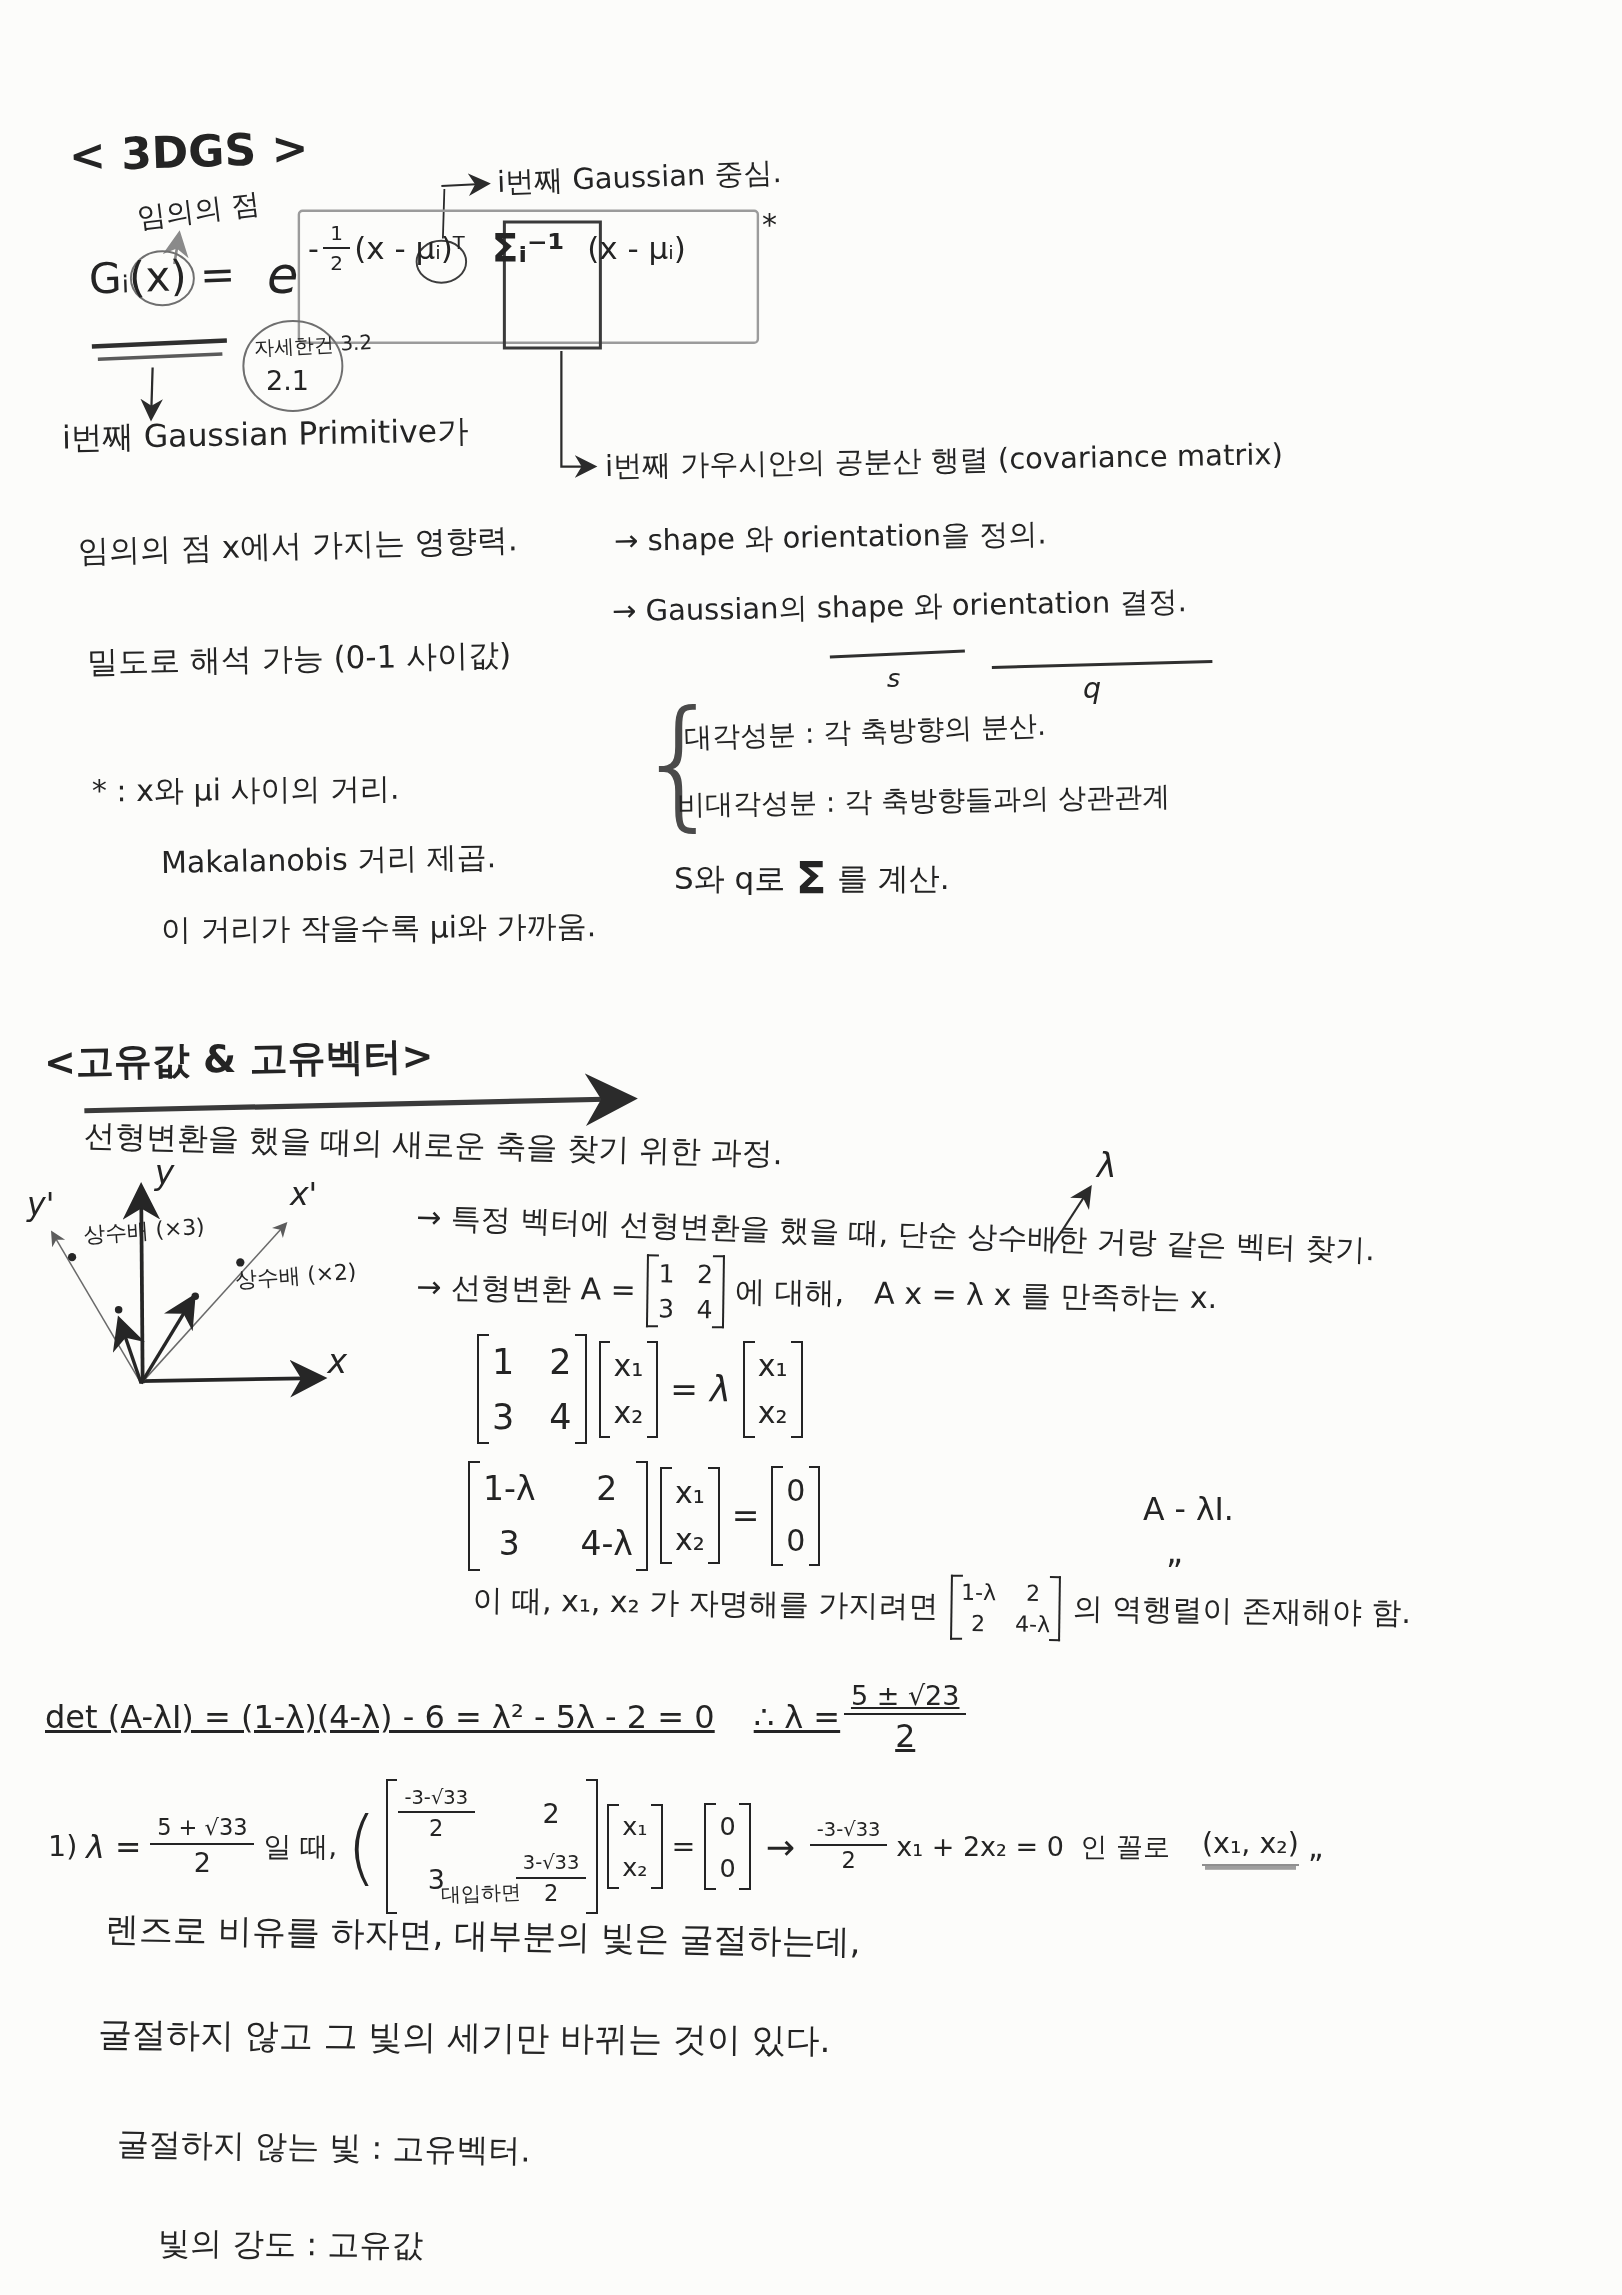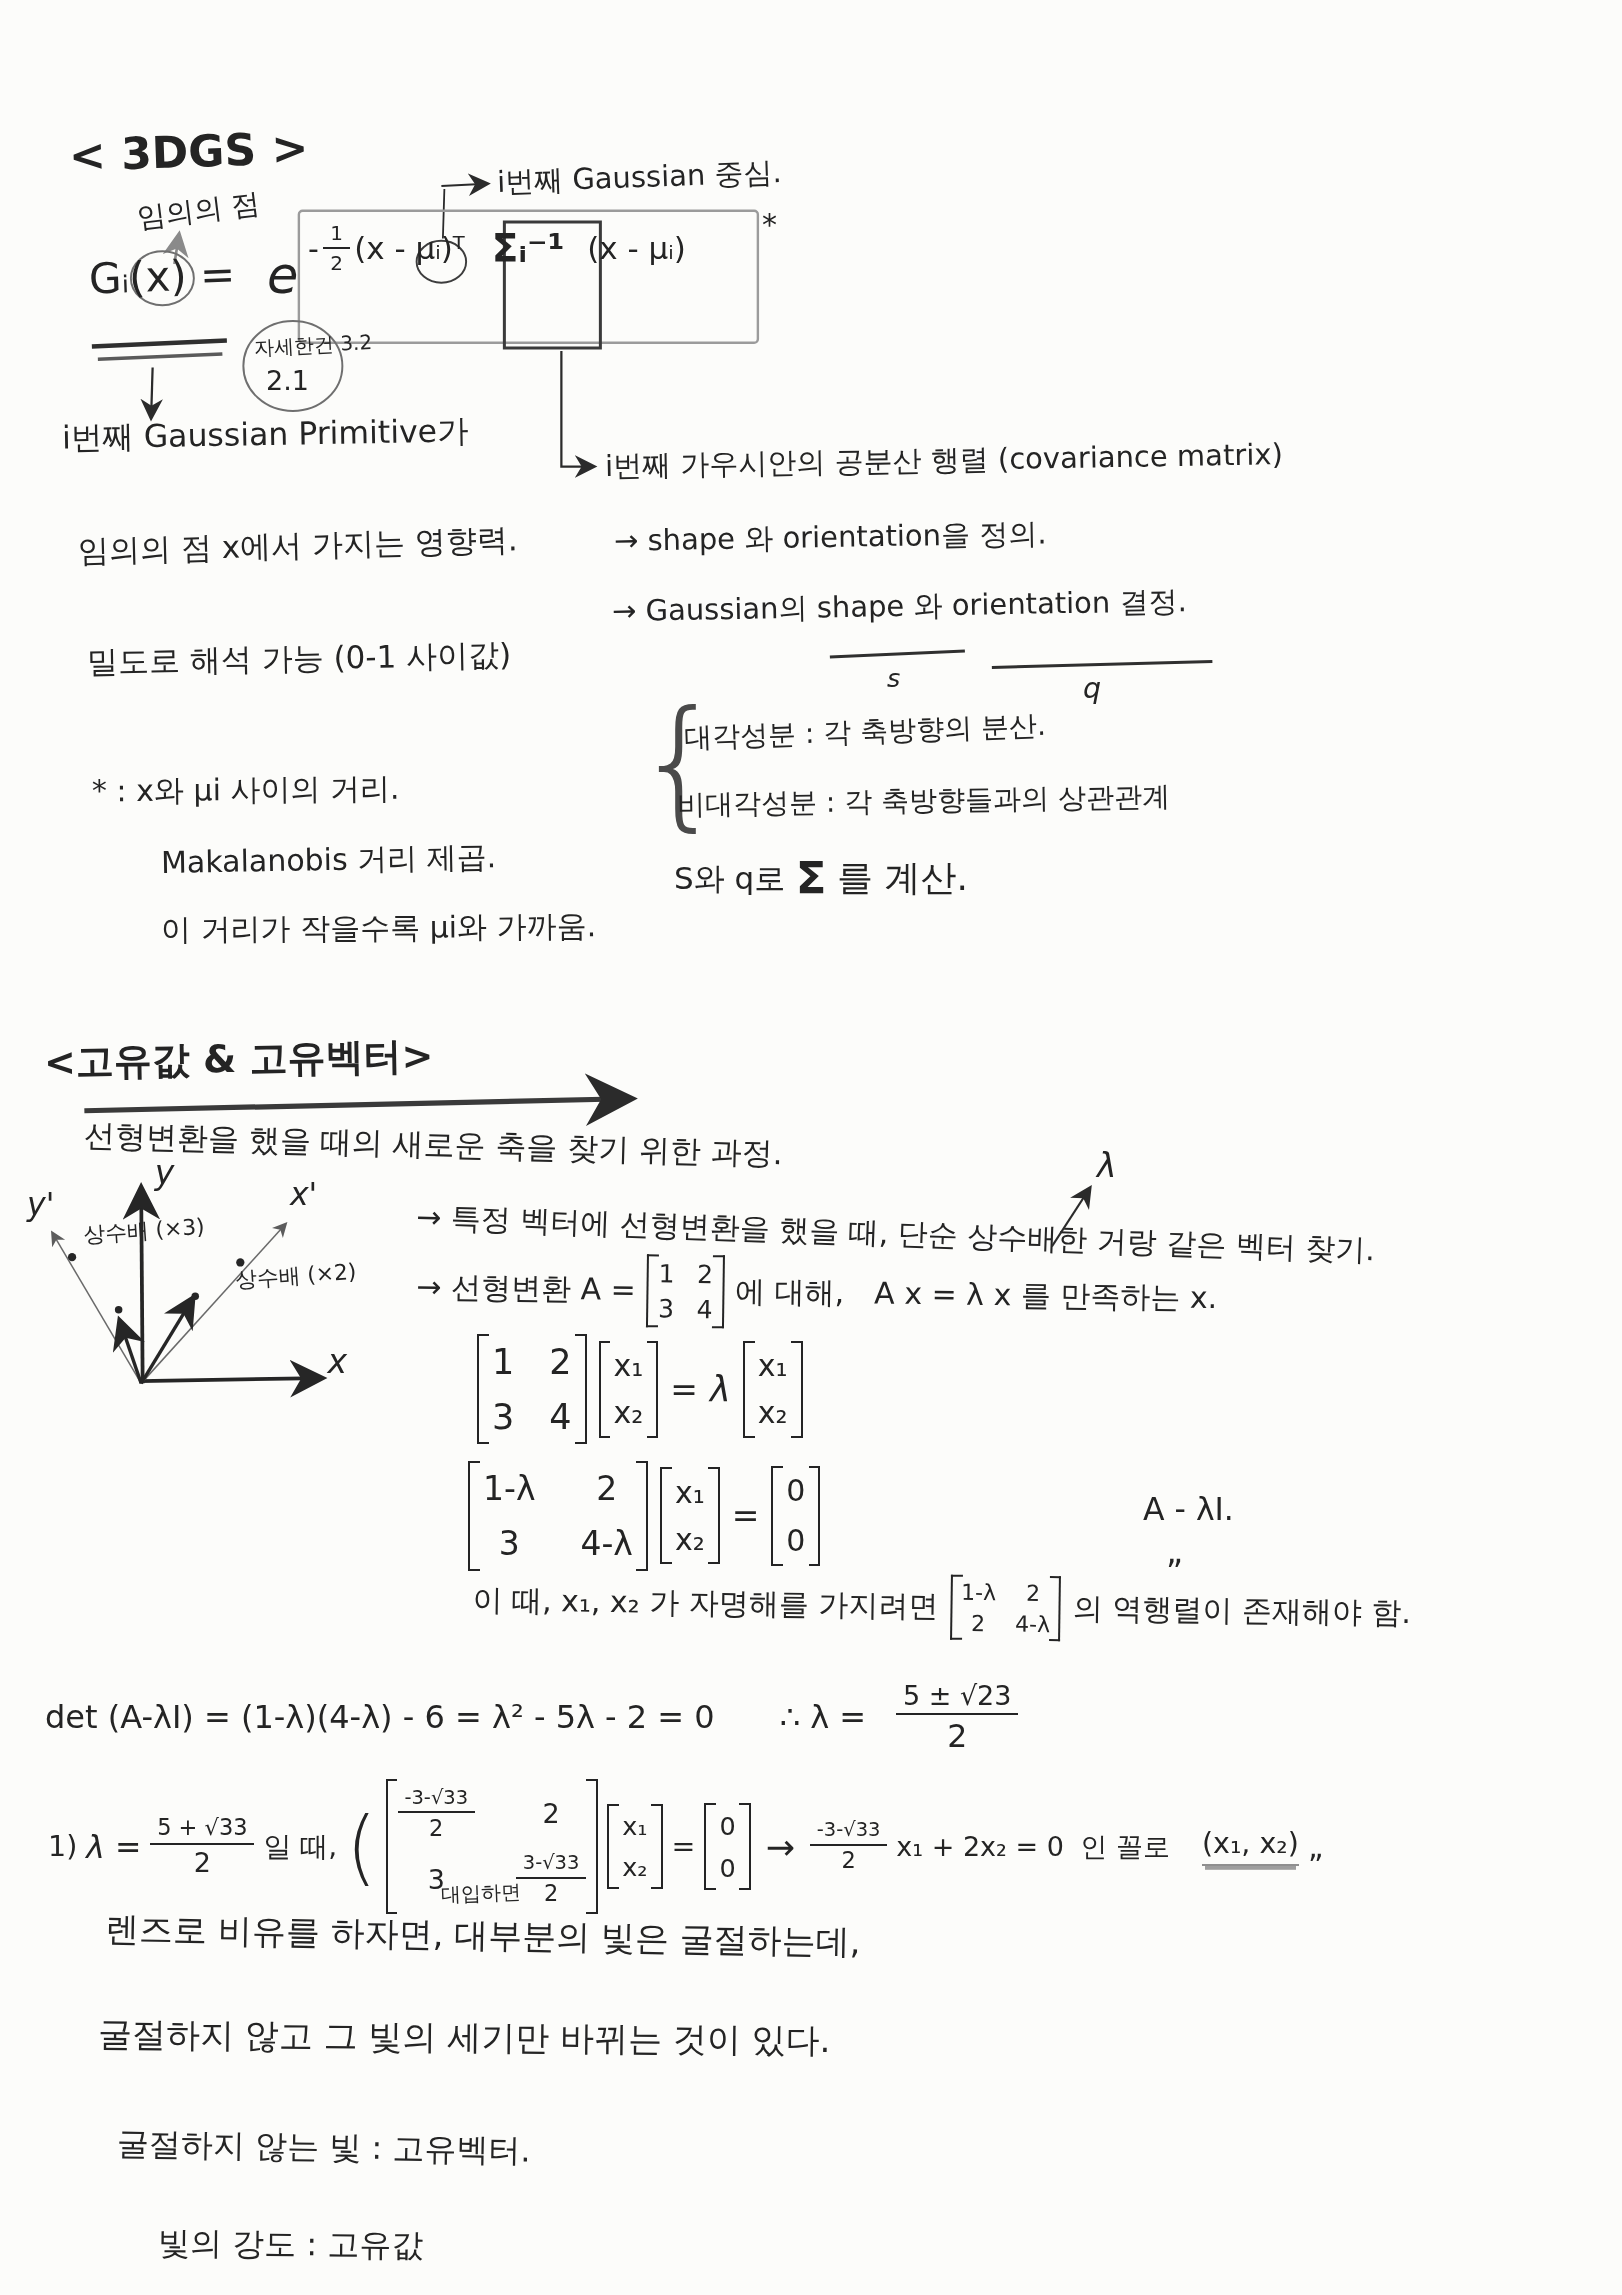--- a/index.html
+++ b/index.html
@@ -103,21 +103,21 @@
   <div class="t" style="left:887px; top:663px; font-size:25.5px; font-style:italic;">s</div>
   <div class="t" style="left:1083px; top:672px; font-size:28.5px; font-style:italic;">q</div>
 
   <div class="t" style="left:635px; top:692px; font-size:141px; font-weight:200; line-height:1; color:#4a4a4a;">{</div>
   <div class="t" style="left:684px; top:713px; font-size:28px; transform:rotate(-2deg);">대각성분 : 각 축방향의 분산.</div>
   <div class="t" style="left:677px; top:782px; font-size:28px; transform:rotate(-1deg);">비대각성분 : 각 축방향들과의 상관관계</div>
 
   <div class="row" style="left:674px; top:852px; gap:10.5px;">
     <span style="font-size:31px;">S와 q로</span>
     <span style="font-size:45px; font-weight:600;">Σ</span>
-    <span style="font-size:36px;">를 계산.</span>
+    <span style="font-size:31px;">를 계산.</span>
   </div>
 
   <div class="t" style="left:92px; top:770px; font-size:30px; transform:rotate(-0.5deg);">* : x와 μi 사이의 거리.</div>
   <div class="t" style="left:161px; top:840px; font-size:30px; transform:rotate(-1deg);">Makalanobis 거리 제곱.</div>
   <div class="t" style="left:161px; top:908px; font-size:30px; transform:rotate(-0.5deg);">이 거리가 작을수록 μi와 가까움.</div>
 
   <div class="t" style="left:44px; top:1034px; font-size:38px; font-weight:600; transform:rotate(-1deg);">&lt;고유값 &amp; 고유벡터&gt;</div>
   <div class="t" style="left:84px; top:1124px; font-size:31px; transform:rotate(1.5deg);">선형변환을 했을 때의 새로운 축을 찾기 위한 과정.</div>
   <div class="t" style="left:1097px; top:1146px; font-size:33px; font-style:italic;">λ</div>
 
@@ -205,21 +205,21 @@
     <span style="font-size:30px;">이 때, x₁, x₂ 가  자명해를  가지려면</span>
     <span class="mx c2" style="font-size:22px; column-gap:19.5px; row-gap:6px; padding:4.5px 10.5px;">
       <span>1-λ</span>
         <span>2</span>
       <span>2</span>
         <span>4-λ</span>
     </span>
     <span style="font-size:30px;">의  역행렬이  존재해야  함.</span>
   </div>
 
-  <div class="row" style="left:45px; top:1680px; gap:30px;">
+  <div class="row" style="left:45px; top:1680px; gap:4px;text-decoration:underline;">
     <span style="font-size:32px;">det (A-λI) = (1-λ)(4-λ) - 6 = λ² - 5λ - 2 = 0</span>
     <span style="font-size:32px; margin-left:35px;">∴  λ =</span>
     <span class="frac" style="font-size:27px;">
       <span class="fn">5 ± √23</span>
       <span class="fd" style="font-size:31.5px;">2</span>
     </span>
   </div>
 
   <div class="row" style="left:48px; top:1779px; gap:9px;">
     <span style="font-size:28.5px;">1)</span>

